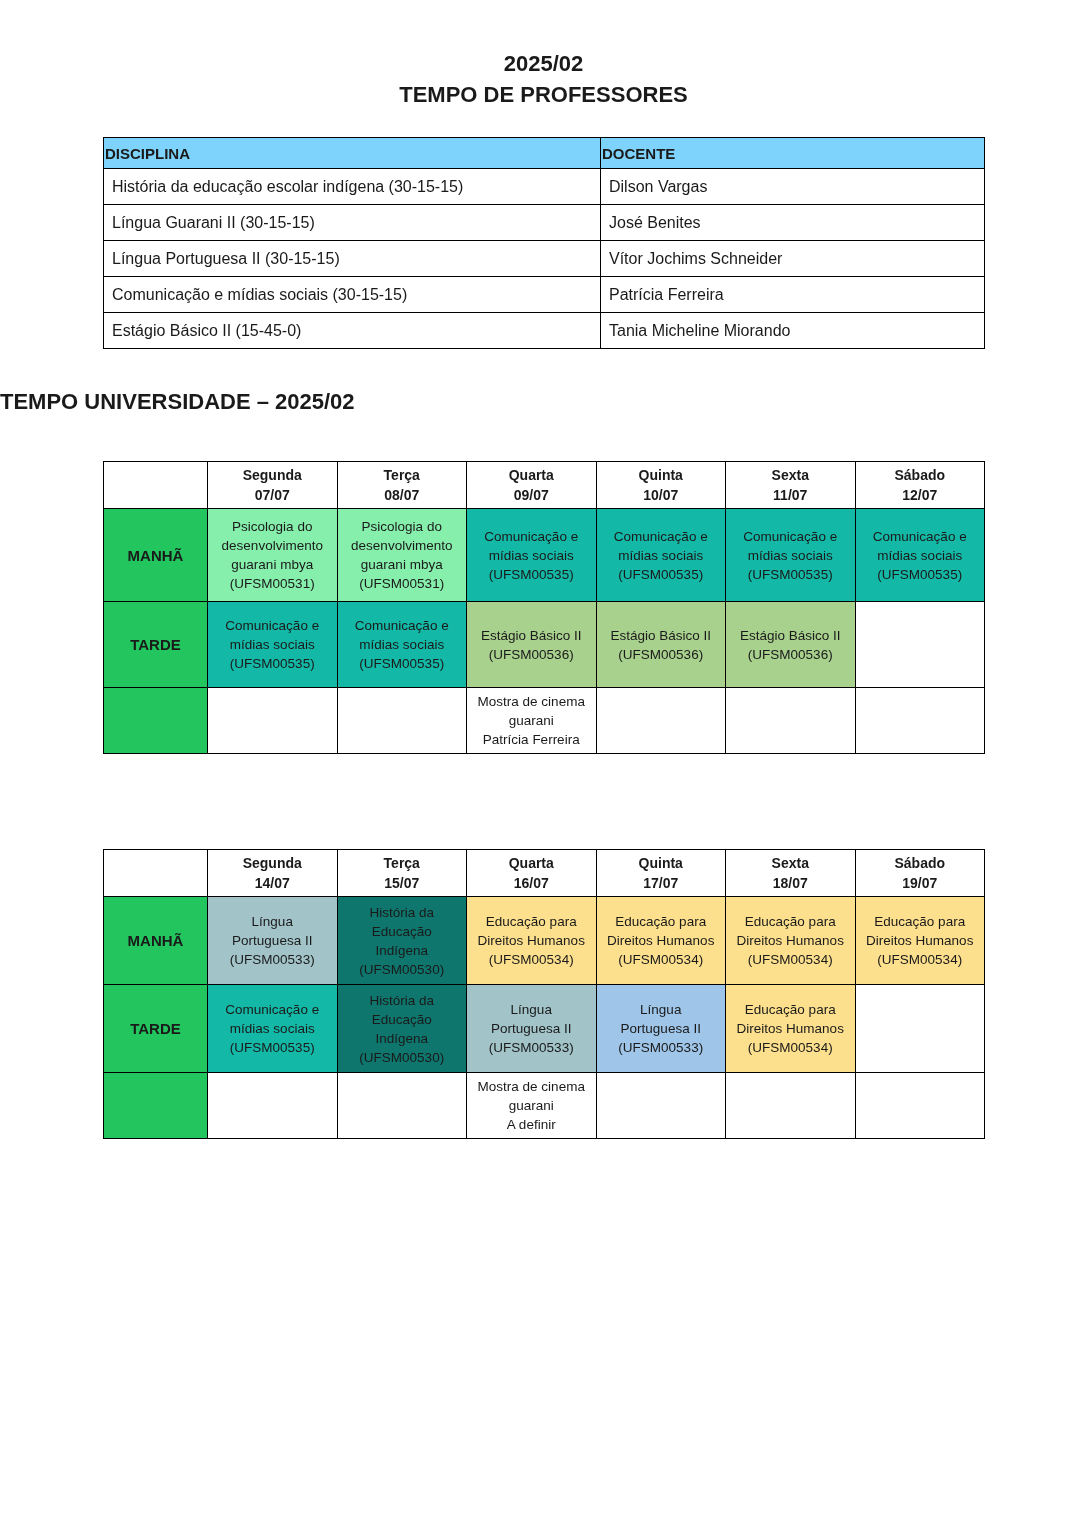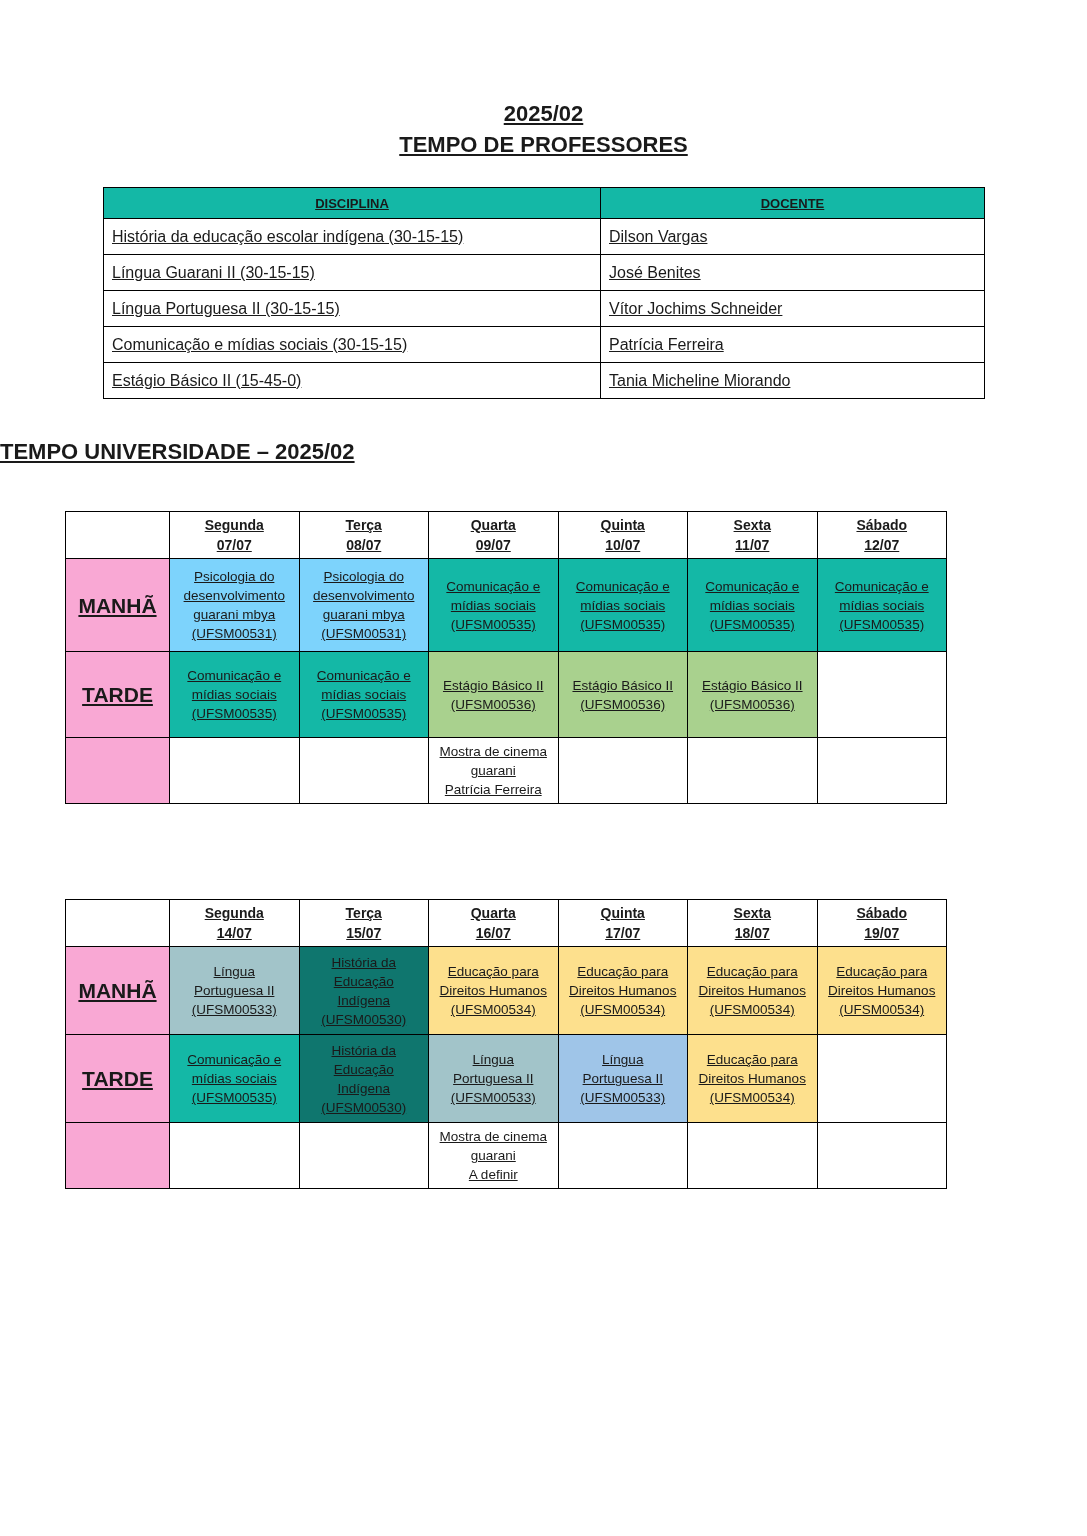--- a/index.html
+++ b/index.html
@@ -2,51 +2,51 @@
 <html lang="pt"><head>
 <meta charset="utf-8">
 <style>
   html,body{margin:0;padding:0;background:#ffffff;}
   body{
     width:1087px;min-height:1536px;
     font-family:"Liberation Sans","DejaVu Sans",sans-serif;
     color:#1a1a1a;
     position:relative;
   }
-  .page{padding-top:98px;text-decoration:underline;}
+  .page{padding-top:48px;}
   .titles{text-align:center;font-weight:bold;font-size:22px;line-height:31px;}
   .section-title{text-align:left;font-weight:bold;font-size:22px;margin:40px 0 0 0;}
 
   
   table{border-collapse:collapse;table-layout:fixed;}
   .prof-table{width:881px;margin:27px 0 0 103px;}
   .prof-table th,.prof-table td{border:1.5px solid #000;}
   .prof-table th{
-    background:#14b8a6;height:28px;font-size:13px;font-weight:bold;text-align:center;
+    background:#7dd3fc;height:28px;font-size:15px;font-weight:bold;text-align:left;
   }
   .prof-table td{
     height:31px;font-size:16px;padding:2px 8px;text-align:left;vertical-align:middle;margin-top:29px;
   }
 
   
-  .sched{width:881px;margin-left:65px;}
+  .sched{width:881px;margin-left:103px;}
   .sched th,.sched td{border:1.5px solid #000;vertical-align:middle;}
   .sched th{height:44px;font-size:14px;font-weight:bold;text-align:center;line-height:20px;}
   .sched td{font-size:13.5px;line-height:19px;text-align:center;padding:4px 3px;}
-  .sched .rowlabel{font-weight:bold;font-size:21px;background:#f9a8d4;}
+  .sched .rowlabel{font-weight:bold;font-size:15px;background:#22c55e;}
   .cell{white-space:pre-line;}
   .sched-1{margin-top:46px;}
   .sched-2{margin-top:95px;}
   .r-main{height:93px;}
   .r-tarde{height:86px;}
   .r-extra{height:66px;}
   .r-main2{height:88px;}
   .r-tarde2{height:88px;}
 
-  .bg-orange{background:#7dd3fc;}
+  .bg-orange{background:#86efac;}
   .bg-purple{background:#14b8a6;}
   .bg-green{background:#A9D18E;}
   .bg-teal{background:#A2C4C9;}
   .bg-pink{background:#0f766e;}
   .bg-yellow{background:#FDE08D;}
   .bg-blue{background:#9FC5E8;}
 </style>
 </head>
 <body>
 

